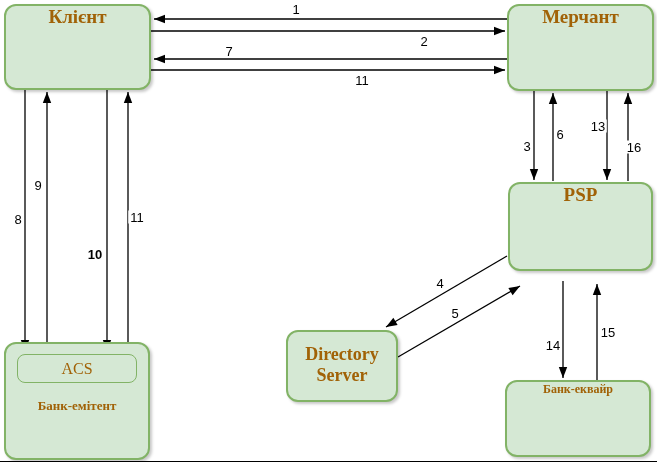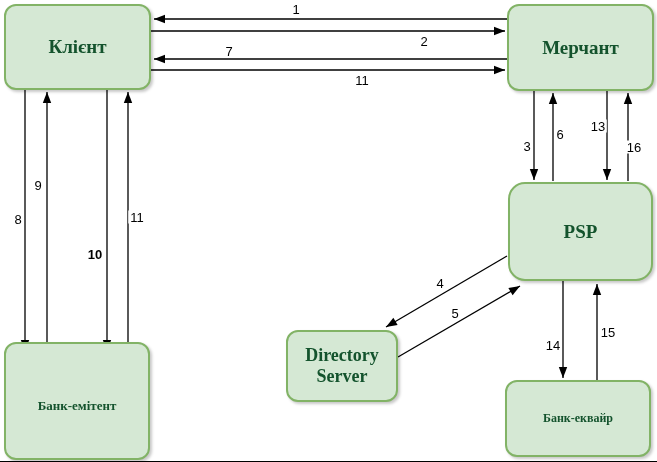--- a/index.html
+++ b/index.html
@@ -12,28 +12,28 @@
     font-family:"Liberation Sans", sans-serif;
     box-sizing:border-box;
   }
   .edges { position:absolute; left:0; top:0; width:657px; height:462px; }
   .node {
     position:absolute;
     background:var(--node-fill, #d5e8d4);
     border:2px solid var(--node-border, #82b366);
     border-radius:12px;
     box-shadow:2px 2px 3px rgba(0,0,0,0.22);
-    display:flex; align-items:center; justify-content:center;
+    display:flex; justify-content:center;
     font-family:"Liberation Serif", serif;
-    font-weight:bold; font-size:19px; color:#14532d;
+    font-weight:bold; font-size:19px; color:#a16207;
     box-sizing:border-box; text-align:center;
   }
   .node-client   { left:4px;   top:4px;   width:147px; height:86px; }
   .node-merchant { left:507px; top:4px;   width:147px; height:87px; }
-  .node-psp      { left:508px; top:182px; width:145px; height:99px;border-radius:17px; }
+  .node-psp      { left:508px; top:182px; width:145px; height:89px; }
   .node-ds       { left:286px; top:330px; width:112px; height:72px; font-size:18px; line-height:1.15; padding:12px 10px; }
   .node-acquirer { left:505px; top:380px; width:146px; height:77px; font-size:12px; }
   .node-issuer   { left:4px;   top:342px; width:146px; height:118px; display:block; }
   .acs-box {
     position:absolute; left:11px; top:10px; width:120px; height:29px;
     background:var(--node-fill, #d5e8d4);
     border:1px solid var(--node-border, #82b366);
     border-radius:8px;
     display:flex; align-items:center; justify-content:center;
     font-weight:normal; font-size:16px;
@@ -96,20 +96,23 @@
 
   <div class="node node-ds">
     <span>Directory Server</span>
   </div>
 
   <div class="node node-acquirer">
     <span>Банк-еквайр</span>
   </div>
 
   <div class="node node-issuer">
+    <div class="acs-box">
+      <span>ACS</span>
+    </div>
     <div class="issuer-label">Банк-емітент</div>
   </div>
 
   <div class="edge-label" style="left:296px; top:9px;">1</div>
   <div class="edge-label" style="left:424px; top:41px;">2</div>
   <div class="edge-label" style="left:527px; top:146px;">3</div>
   <div class="edge-label" style="left:440px; top:283px;">4</div>
   <div class="edge-label" style="left:455px; top:313px;">5</div>
   <div class="edge-label" style="left:560px; top:134px;">6</div>
   <div class="edge-label" style="left:229px; top:51px;">7</div>

